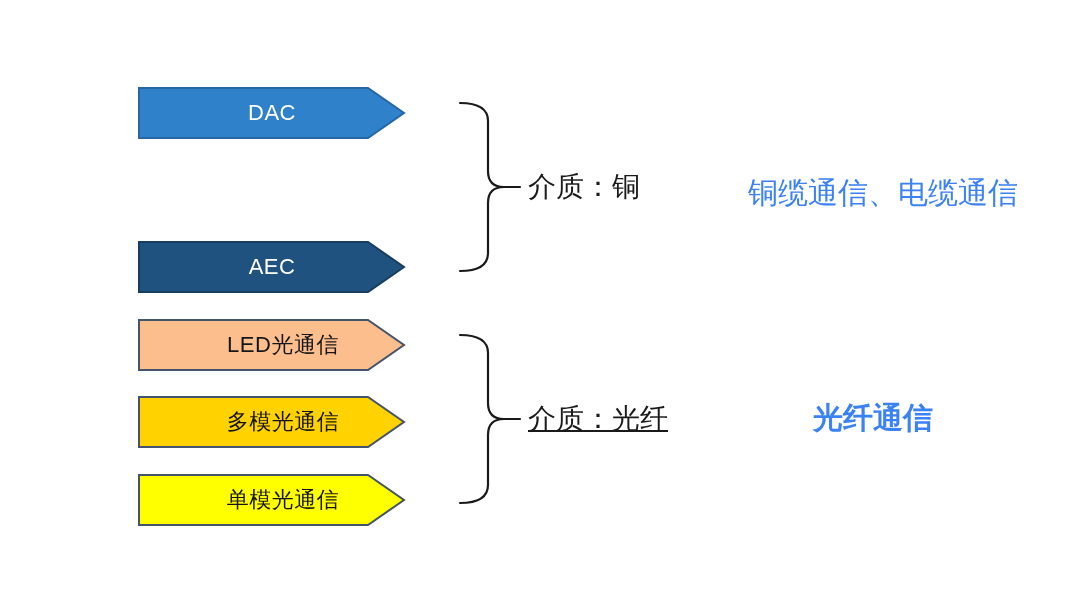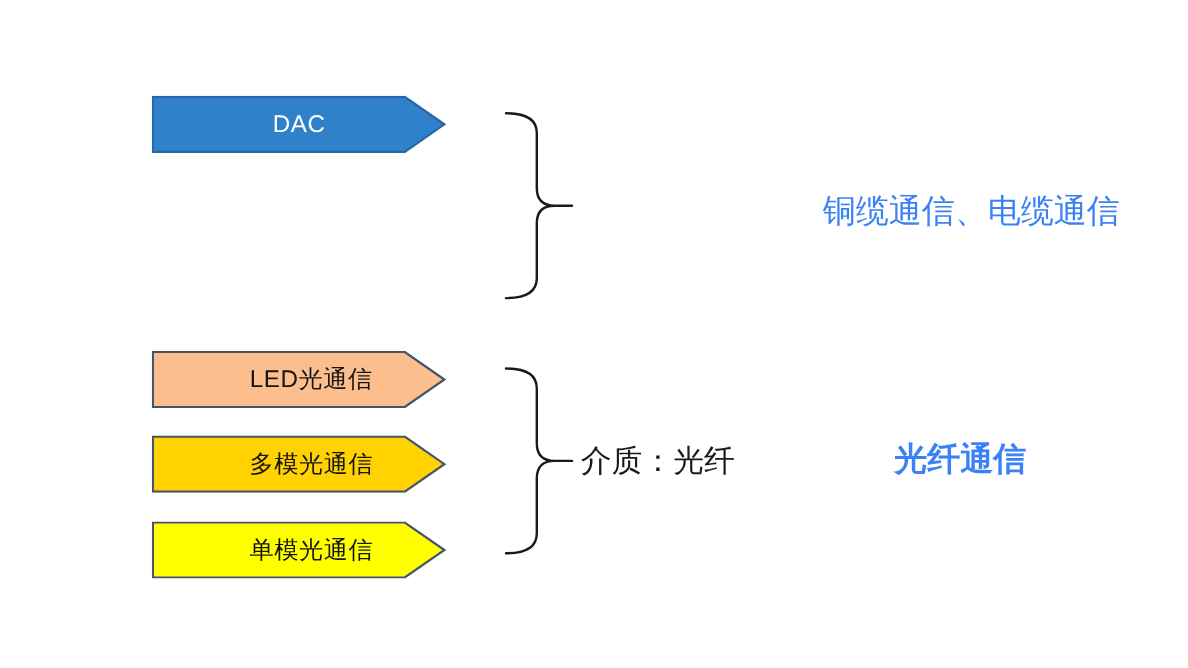--- a/index.html
+++ b/index.html
@@ -40,21 +40,21 @@
   .brace path{
     fill:none;stroke:#1a1a1a;stroke-width:2.2;
     stroke-linecap:round;stroke-linejoin:round;
   }
   .brace-label{
     position:absolute;left:528px;
     font-size:28px;color:#1a1a1a;
     line-height:36px;white-space:nowrap;
   }
   .brace-label--copper{top:169px;}
-  .brace-label--fiber{top:401px;}
+  .brace-label--fiber{top:401px;text-decoration:underline;}
   .side-label{
     position:absolute;
     font-size:30px;color:#3b82f6;
     line-height:38px;white-space:nowrap;
   }
   .side-label--copper{left:748px;top:174px;}
   .side-label--fiber{left:813px;top:399px;font-weight:bold;}
 </style>
 </head>
 <body>
@@ -62,20 +62,26 @@
 <div class="canvas">
 
   <div class="arrow arrow--dac">
     <svg width="268" height="52" viewBox="0 0 268 52">
       <polygon points="1,1 230,1 266,26 230,51 1,51" stroke-width="2" fill="#2F81C9" stroke="#2767A6"></polygon>
     </svg>
     <span class="arrow-label arrow-label--light">DAC</span>
   </div>
 
 
+  <div class="arrow arrow--aec">
+    <svg width="268" height="52" viewBox="0 0 268 52">
+      <polygon points="1,1 230,1 266,26 230,51 1,51" stroke-width="2" fill="#1F527E" stroke="#173E60"></polygon>
+    </svg>
+    <span class="arrow-label arrow-label--light">AEC</span>
+  </div>
 
   <div class="arrow arrow--led">
     <svg width="268" height="52" viewBox="0 0 268 52">
       <polygon points="1,1 230,1 266,26 230,51 1,51" stroke-width="2" fill="#FBBE8C" stroke="#44546A"></polygon>
     </svg>
     <span class="arrow-label arrow-label--dark">LED光通信</span>
   </div>
 
   <div class="arrow arrow--mm">
     <svg width="268" height="52" viewBox="0 0 268 52">
@@ -92,18 +98,19 @@
   </div>
 
   <svg class="brace brace--copper" viewBox="0 0 64 172">
     <path d="M2,2 Q30,2 30,20 L30,70 Q30,86 46,86 Q30,86 30,102 L30,152 Q30,170 2,170 M46,86 L62,86"></path>
   </svg>
 
   <svg class="brace brace--fiber" viewBox="0 0 64 172">
     <path d="M2,2 Q30,2 30,20 L30,70 Q30,86 46,86 Q30,86 30,102 L30,152 Q30,170 2,170 M46,86 L62,86"></path>
   </svg>
 
+  <div class="brace-label brace-label--copper">介质：铜</div>
   <div class="brace-label brace-label--fiber">介质：光纤</div>
 
   <div class="side-label side-label--copper">铜缆通信、电缆通信</div>
   <div class="side-label side-label--fiber">光纤通信</div>
 
 </div>
 
 </body></html>

